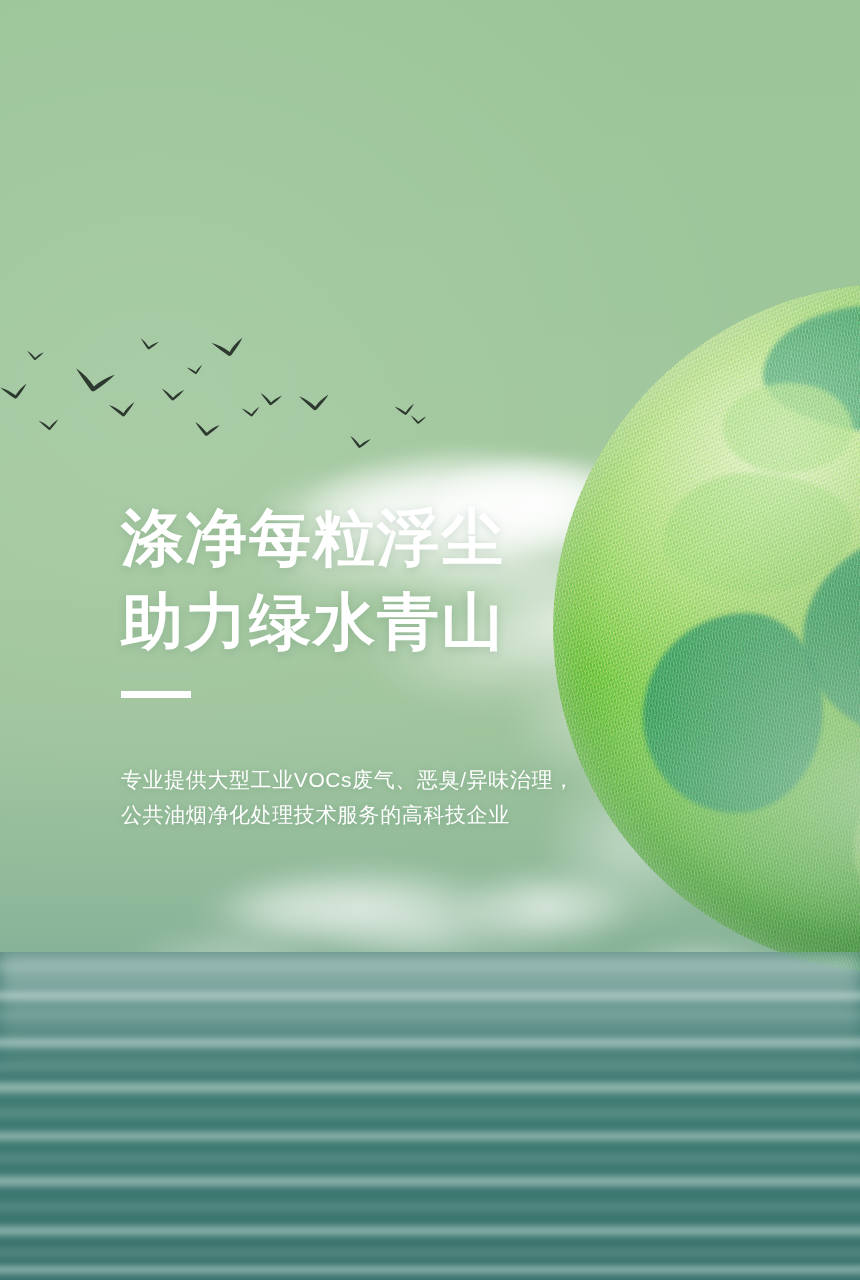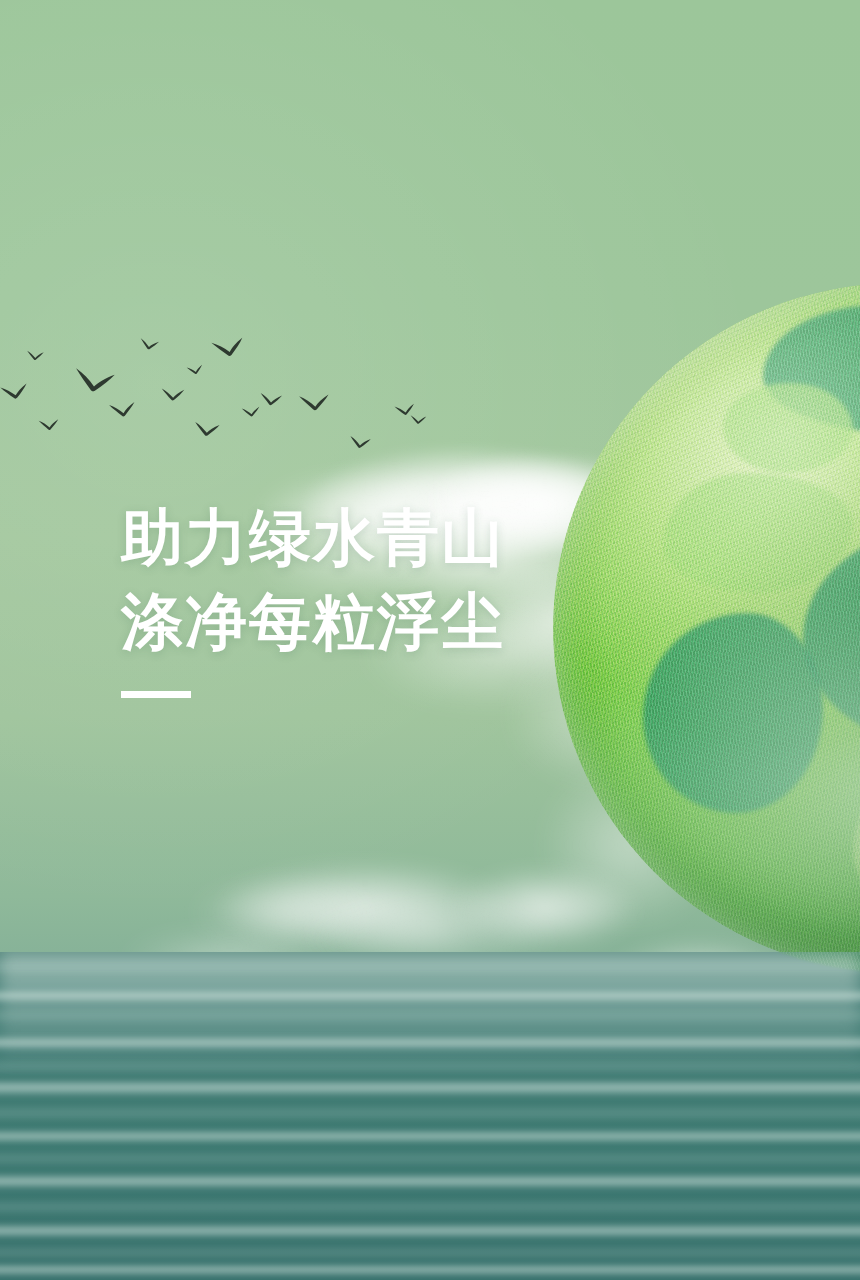--- a/index.html
+++ b/index.html
@@ -354,20 +354,24 @@
         <div class="ripple dim" style="top: 202px; height: 9px;"></div>
         <div class="ripple" style="top: 222px; height: 15px;"></div>
         <div class="ripple dim" style="top: 250px; height: 10px;"></div>
         <div class="ripple" style="top: 272px; height: 14px;"></div>
         <div class="ripple dim" style="top: 296px; height: 9px;"></div>
         <div class="ripple" style="top: 312px; height: 12px;"></div>
       </div>
   </div>
 
   <div class="headline">
+    <span class="headline-line">涤净每粒浮尘</span>
     <span class="headline-line">助力绿水青山</span>
-    <span class="headline-line">涤净每粒浮尘</span>
   </div>
 
   <div class="divider"></div>
 
+  <div class="subtitle">
+    <span class="subtitle-line">专业提供大型工业VOCs废气、恶臭/异味治理，</span>
+    <span class="subtitle-line">公共油烟净化处理技术服务的高科技企业</span>
+  </div>
 
 </div>
 
 </body></html>

